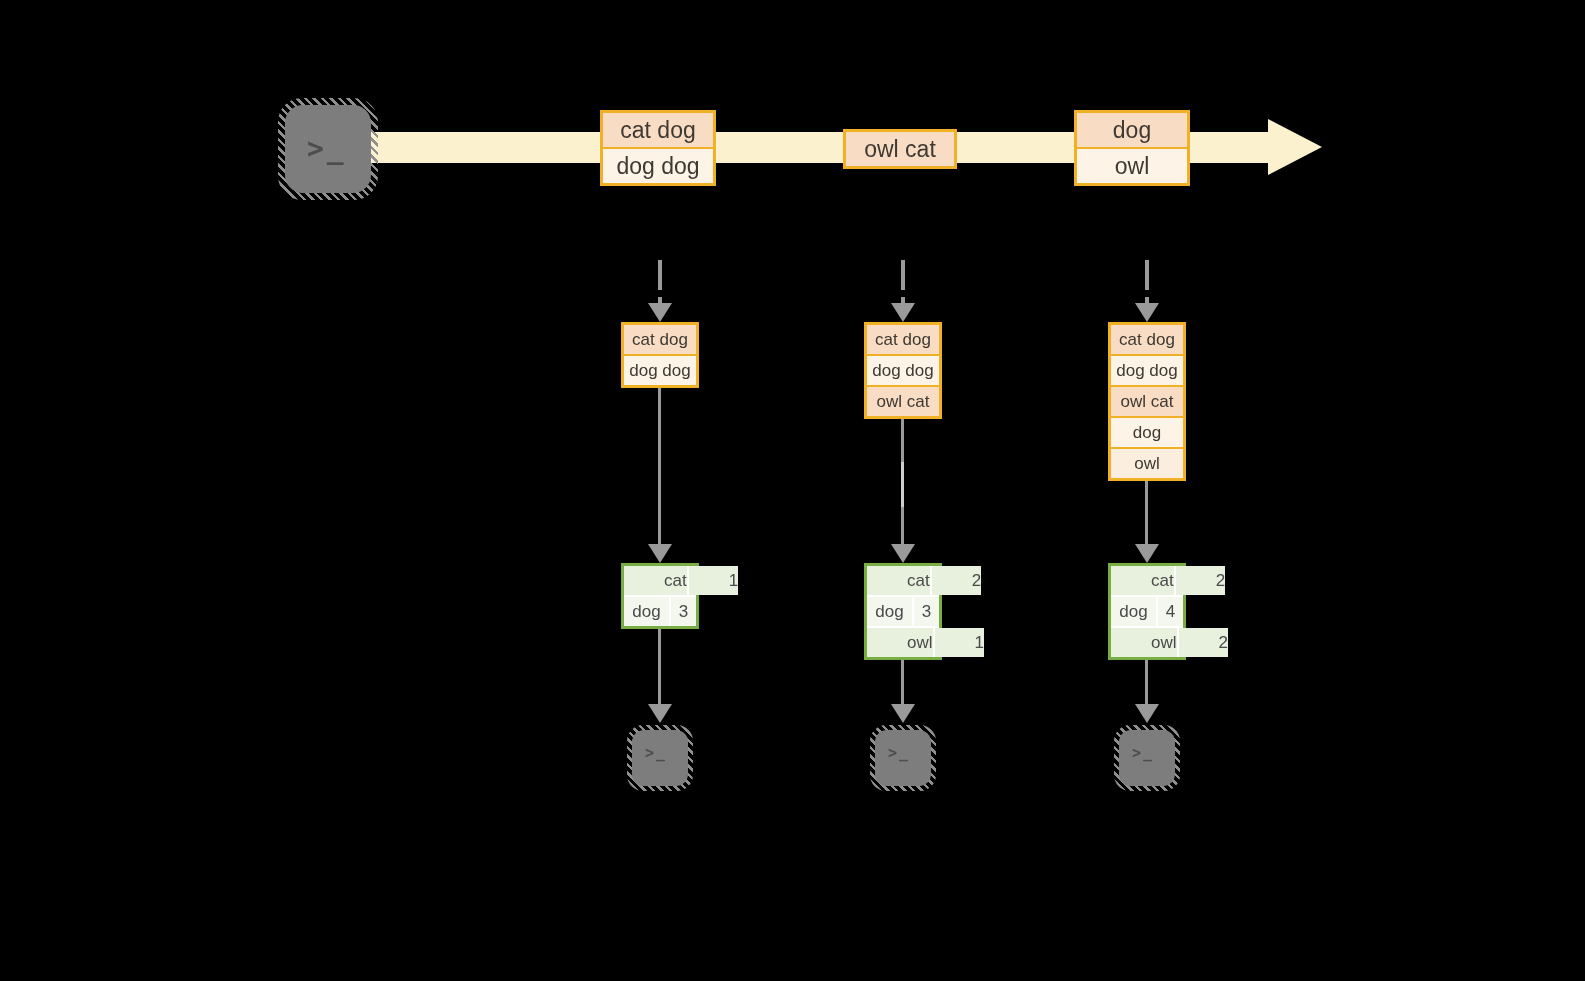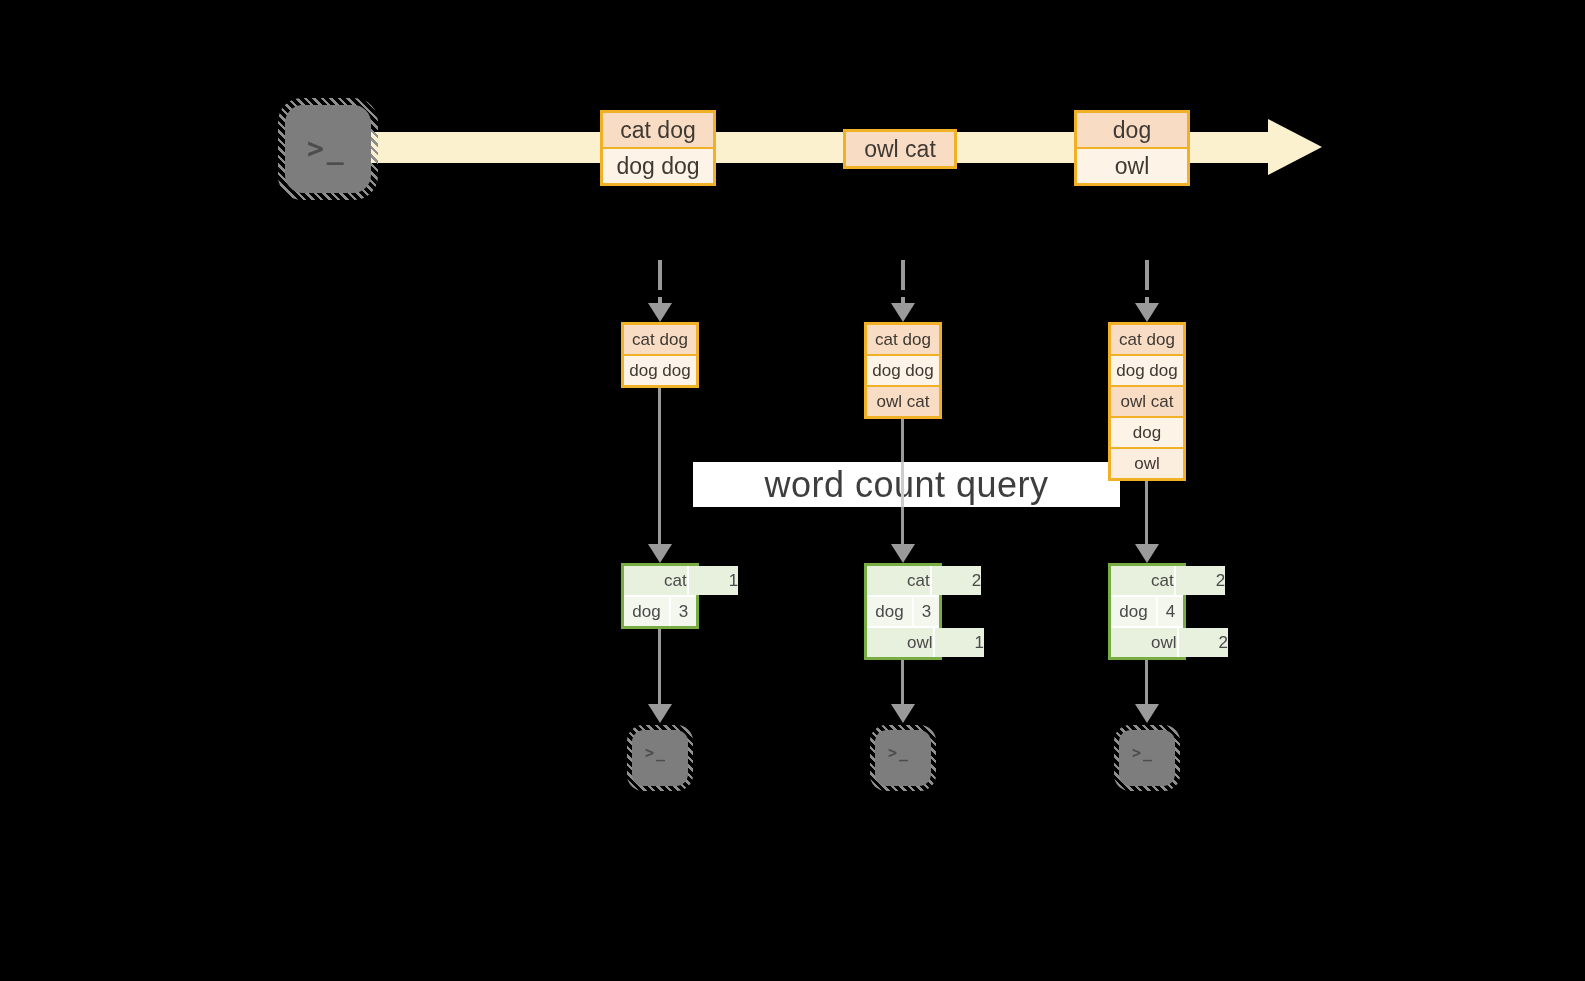--- a/index.html
+++ b/index.html
@@ -177,18 +177,15 @@
       </div>
       <div class="abs vline" style="left: 1145px; top: 660px; height: 44px;"></div>
       <div class="abs head" style="left: 1135px; top: 704px;"></div>
       <div class="abs term term-small" style="left: 1114px; top: 725px;">
         <div class="term-body">
           <span class="glyph">&gt;_</span>
         </div>
       </div>
     </div>
 
-  <div class="abs query-box">
-    <span>word count query</span>
-  </div>
   <div class="abs query-overlay"></div>
 
 </div>
 
 </body></html>

